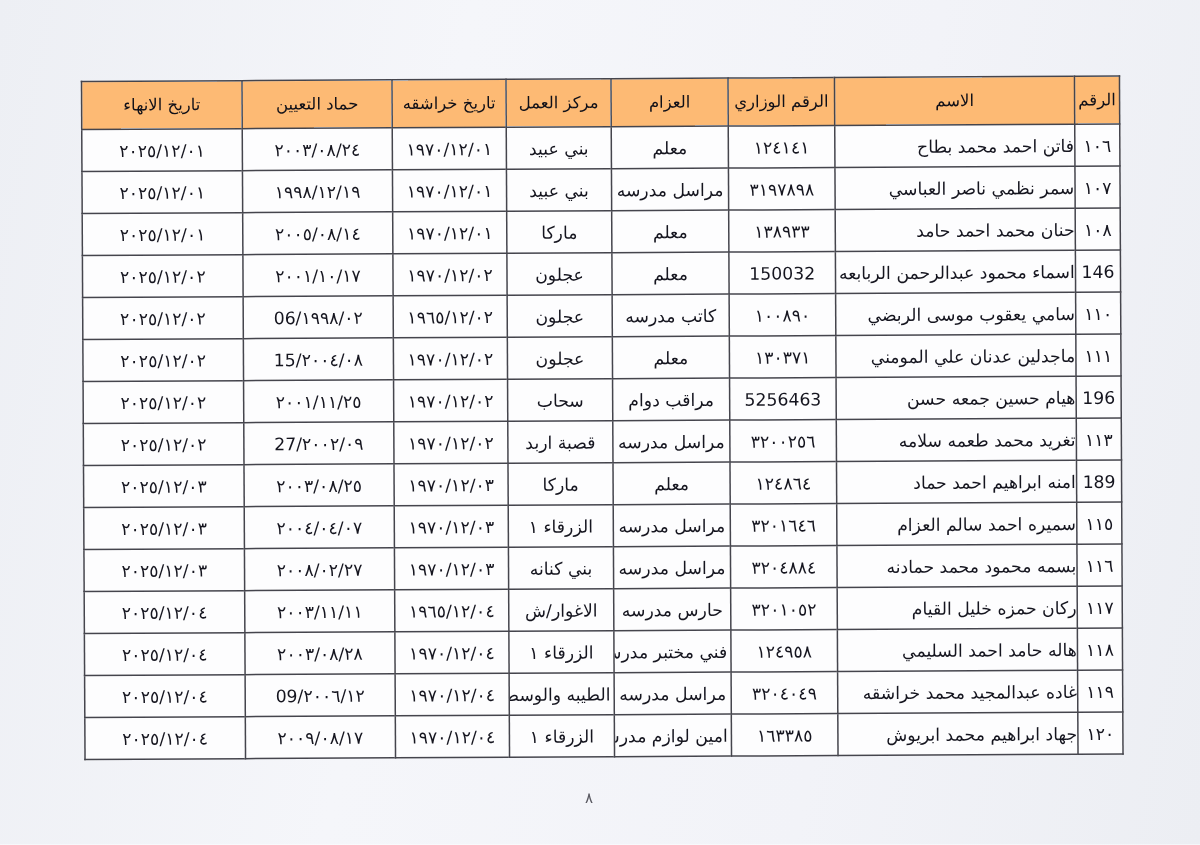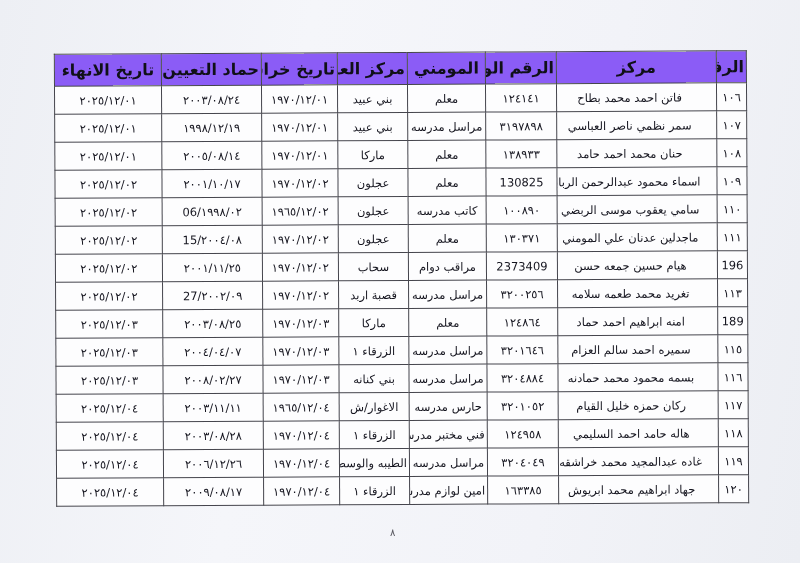--- a/index.html
+++ b/index.html
@@ -16,29 +16,29 @@
   table{
     border-collapse:collapse;direction:rtl;table-layout:fixed;
     width:692px;background:#fdfdfe;
   }
   th,td{
     border:1px solid #45454d;
     overflow:hidden;white-space:nowrap;
     padding:0 2px;
   }
   thead th{
-    background:#8b5cf6;
-    font-weight:bold;font-size:16px;color:#101018;
+    background:#fdba74;
+    font-weight:normal;font-size:11px;color:#101018;
     height:31px;text-align:center;
   }
   tbody td{
     height:27px;font-size:11.5px;color:#15151f;
     text-align:center;
   }
-  tbody td.name{text-align:center;padding-right:16px;}
+  tbody td.name{text-align:right;padding-right:0;}
   .page-number{
     position:absolute;left:390px;top:527px;
     font-size:10px;color:#5a5a62;
   }
 </style>
 </head>
 <body>
 
 <div class="table-wrap">
   <table>
@@ -48,23 +48,23 @@
         <col style="width:71px">
         <col style="width:78px">
       <col style="width:70px">
         <col style="width:76px">
         <col style="width:100px">
         <col style="width:107px">
     </colgroup>
     <thead>
       <tr>
         <th>الرقم</th>
-        <th>مركز</th>
+        <th>الاسم</th>
         <th>الرقم الوزاري</th>
-        <th>المومني</th>
+        <th>العزام</th>
         <th>مركز العمل</th>
         <th>تاريخ خراشقه</th>
         <th>حماد التعيين</th>
         <th>تاريخ الانهاء</th>
       </tr>
     </thead>
     <tbody>
       <tr>
         <td>١٠٦</td>
         <td class="name">فاتن احمد محمد بطاح</td>
@@ -89,23 +89,23 @@
         <td>١٠٨</td>
         <td class="name">حنان محمد احمد حامد</td>
         <td>١٣٨٩٣٣</td>
         <td>معلم</td>
         <td>ماركا</td>
         <td>١٩٧٠/١٢/٠١</td>
         <td>٢٠٠٥/٠٨/١٤</td>
         <td>٢٠٢٥/١٢/٠١</td>
       </tr>
       <tr>
-        <td>١٠٩</td>
+        <td>146</td>
         <td class="name">اسماء محمود عبدالرحمن الربابعه</td>
-        <td>130825</td>
+        <td>150032</td>
         <td>معلم</td>
         <td>عجلون</td>
         <td>١٩٧٠/١٢/٠٢</td>
         <td>٢٠٠١/١٠/١٧</td>
         <td>٢٠٢٥/١٢/٠٢</td>
       </tr>
       <tr>
         <td>١١٠</td>
         <td class="name">سامي يعقوب موسى الربضي</td>
         <td>١٠٠٨٩٠</td>
@@ -121,21 +121,21 @@
         <td>١٣٠٣٧١</td>
         <td>معلم</td>
         <td>عجلون</td>
         <td>١٩٧٠/١٢/٠٢</td>
         <td>٢٠٠٤/٠٨/15</td>
         <td>٢٠٢٥/١٢/٠٢</td>
       </tr>
       <tr>
         <td>196</td>
         <td class="name">هيام حسين جمعه حسن</td>
-        <td>2373409</td>
+        <td>5256463</td>
         <td>مراقب دوام</td>
         <td>سحاب</td>
         <td>١٩٧٠/١٢/٠٢</td>
         <td>٢٠٠١/١١/٢٥</td>
         <td>٢٠٢٥/١٢/٠٢</td>
       </tr>
       <tr>
         <td>١١٣</td>
         <td class="name">تغريد محمد طعمه سلامه</td>
         <td>٣٢٠٠٢٥٦</td>
@@ -195,21 +195,21 @@
         <td>٢٠٠٣/٠٨/٢٨</td>
         <td>٢٠٢٥/١٢/٠٤</td>
       </tr>
       <tr>
         <td>١١٩</td>
         <td class="name">غاده عبدالمجيد محمد خراشقه</td>
         <td>٣٢٠٤٠٤٩</td>
         <td>مراسل مدرسه</td>
         <td>الطيبه والوسطيه</td>
         <td>١٩٧٠/١٢/٠٤</td>
-        <td>٢٠٠٦/١٢/٢٦</td>
+        <td>٢٠٠٦/١٢/09</td>
         <td>٢٠٢٥/١٢/٠٤</td>
       </tr>
       <tr>
         <td>١٢٠</td>
         <td class="name">جهاد ابراهيم محمد ابريوش</td>
         <td>١٦٣٣٨٥</td>
         <td>امين لوازم مدرسه</td>
         <td>الزرقاء ١</td>
         <td>١٩٧٠/١٢/٠٤</td>
         <td>٢٠٠٩/٠٨/١٧</td>

